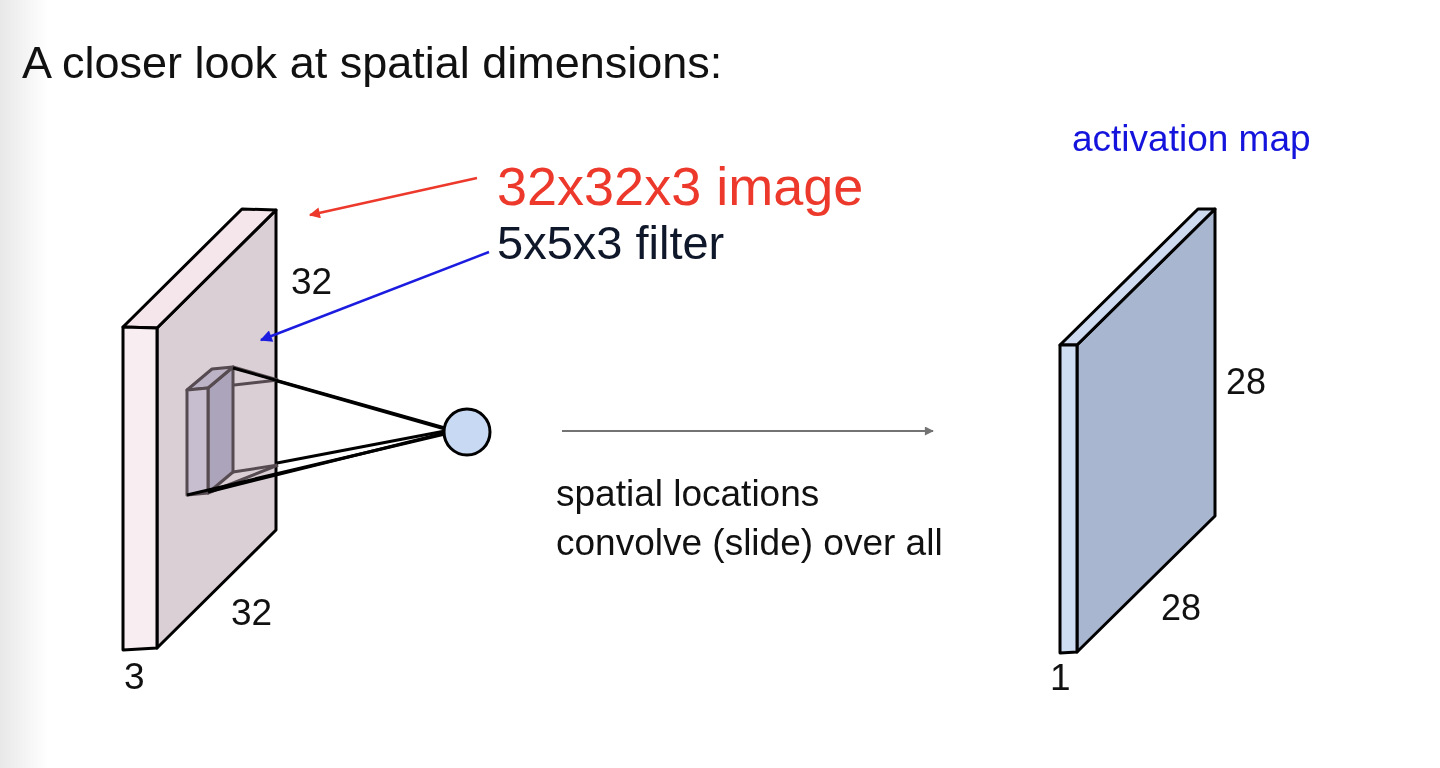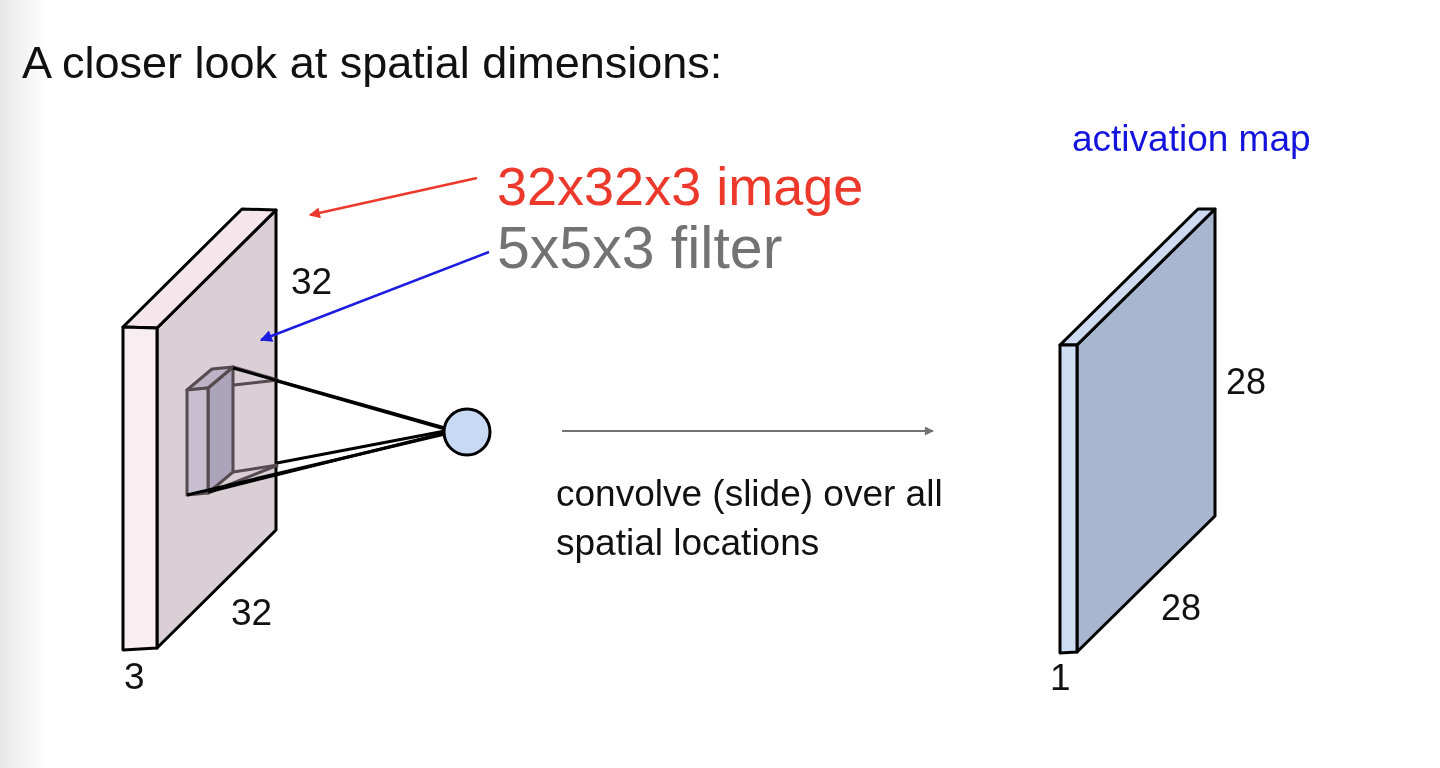--- a/index.html
+++ b/index.html
@@ -9,21 +9,21 @@
   }
   .edge-gradient{
     position:absolute;left:0;top:0;width:48px;height:768px;
     background:linear-gradient(to right,#e8e8e8,rgba(255,255,255,0));
     pointer-events:none;
   }
   svg.diagram{position:absolute;left:0;top:0;}
   .txt{position:absolute;white-space:nowrap;color:#111;line-height:1;}
   .title{left:22px;top:20px;font-size:45px;margin-top:20px;}
   .red-label{left:497px;top:159px;font-size:54px;color:#ed392b;}
-  .blue-label{left:497px;top:219px;font-size:59px;color:#737373;}
+  .blue-label{left:497px;top:219px;font-size:47px;color:#0f172a;}
   .activation-label{left:1072px;top:120px;font-size:37px;font-weight:normal;color:#1414dd;}
   .convolve{left:556px;top:470px;font-size:37px;line-height:1.32;color:#111;}
   .dim{font-size:37px;color:#111;}
   .dimb{font-size:36px;font-weight:normal;color:#111;}
   .l32top{left:291px;top:263px;}
   .l32bot{left:231px;top:594px;}
   .l3{left:124px;top:658px;}
   .r28right{left:1226px;top:364px;}
   .r28bot{left:1161px;top:590px;}
   .r1{left:1050px;top:659px;}
@@ -88,22 +88,22 @@
   </svg>
 
   <div class="txt title">A closer look at spatial dimensions:</div>
 
   <div class="txt red-label">32x32x3 image</div>
   <div class="txt blue-label">5x5x3 filter</div>
 
   <div class="txt activation-label">activation map</div>
 
   <div class="txt convolve">
+    <div>spatial locations</div>
     <div>convolve (slide) over all</div>
-    <div>spatial locations</div>
   </div>
 
   <div class="txt dim l32top">32</div>
   <div class="txt dim l32bot">32</div>
   <div class="txt dim l3">3</div>
 
   <div class="txt dimb r28right">28</div>
   <div class="txt dimb r28bot">28</div>
   <div class="txt dim r1">1</div>
 </div>

